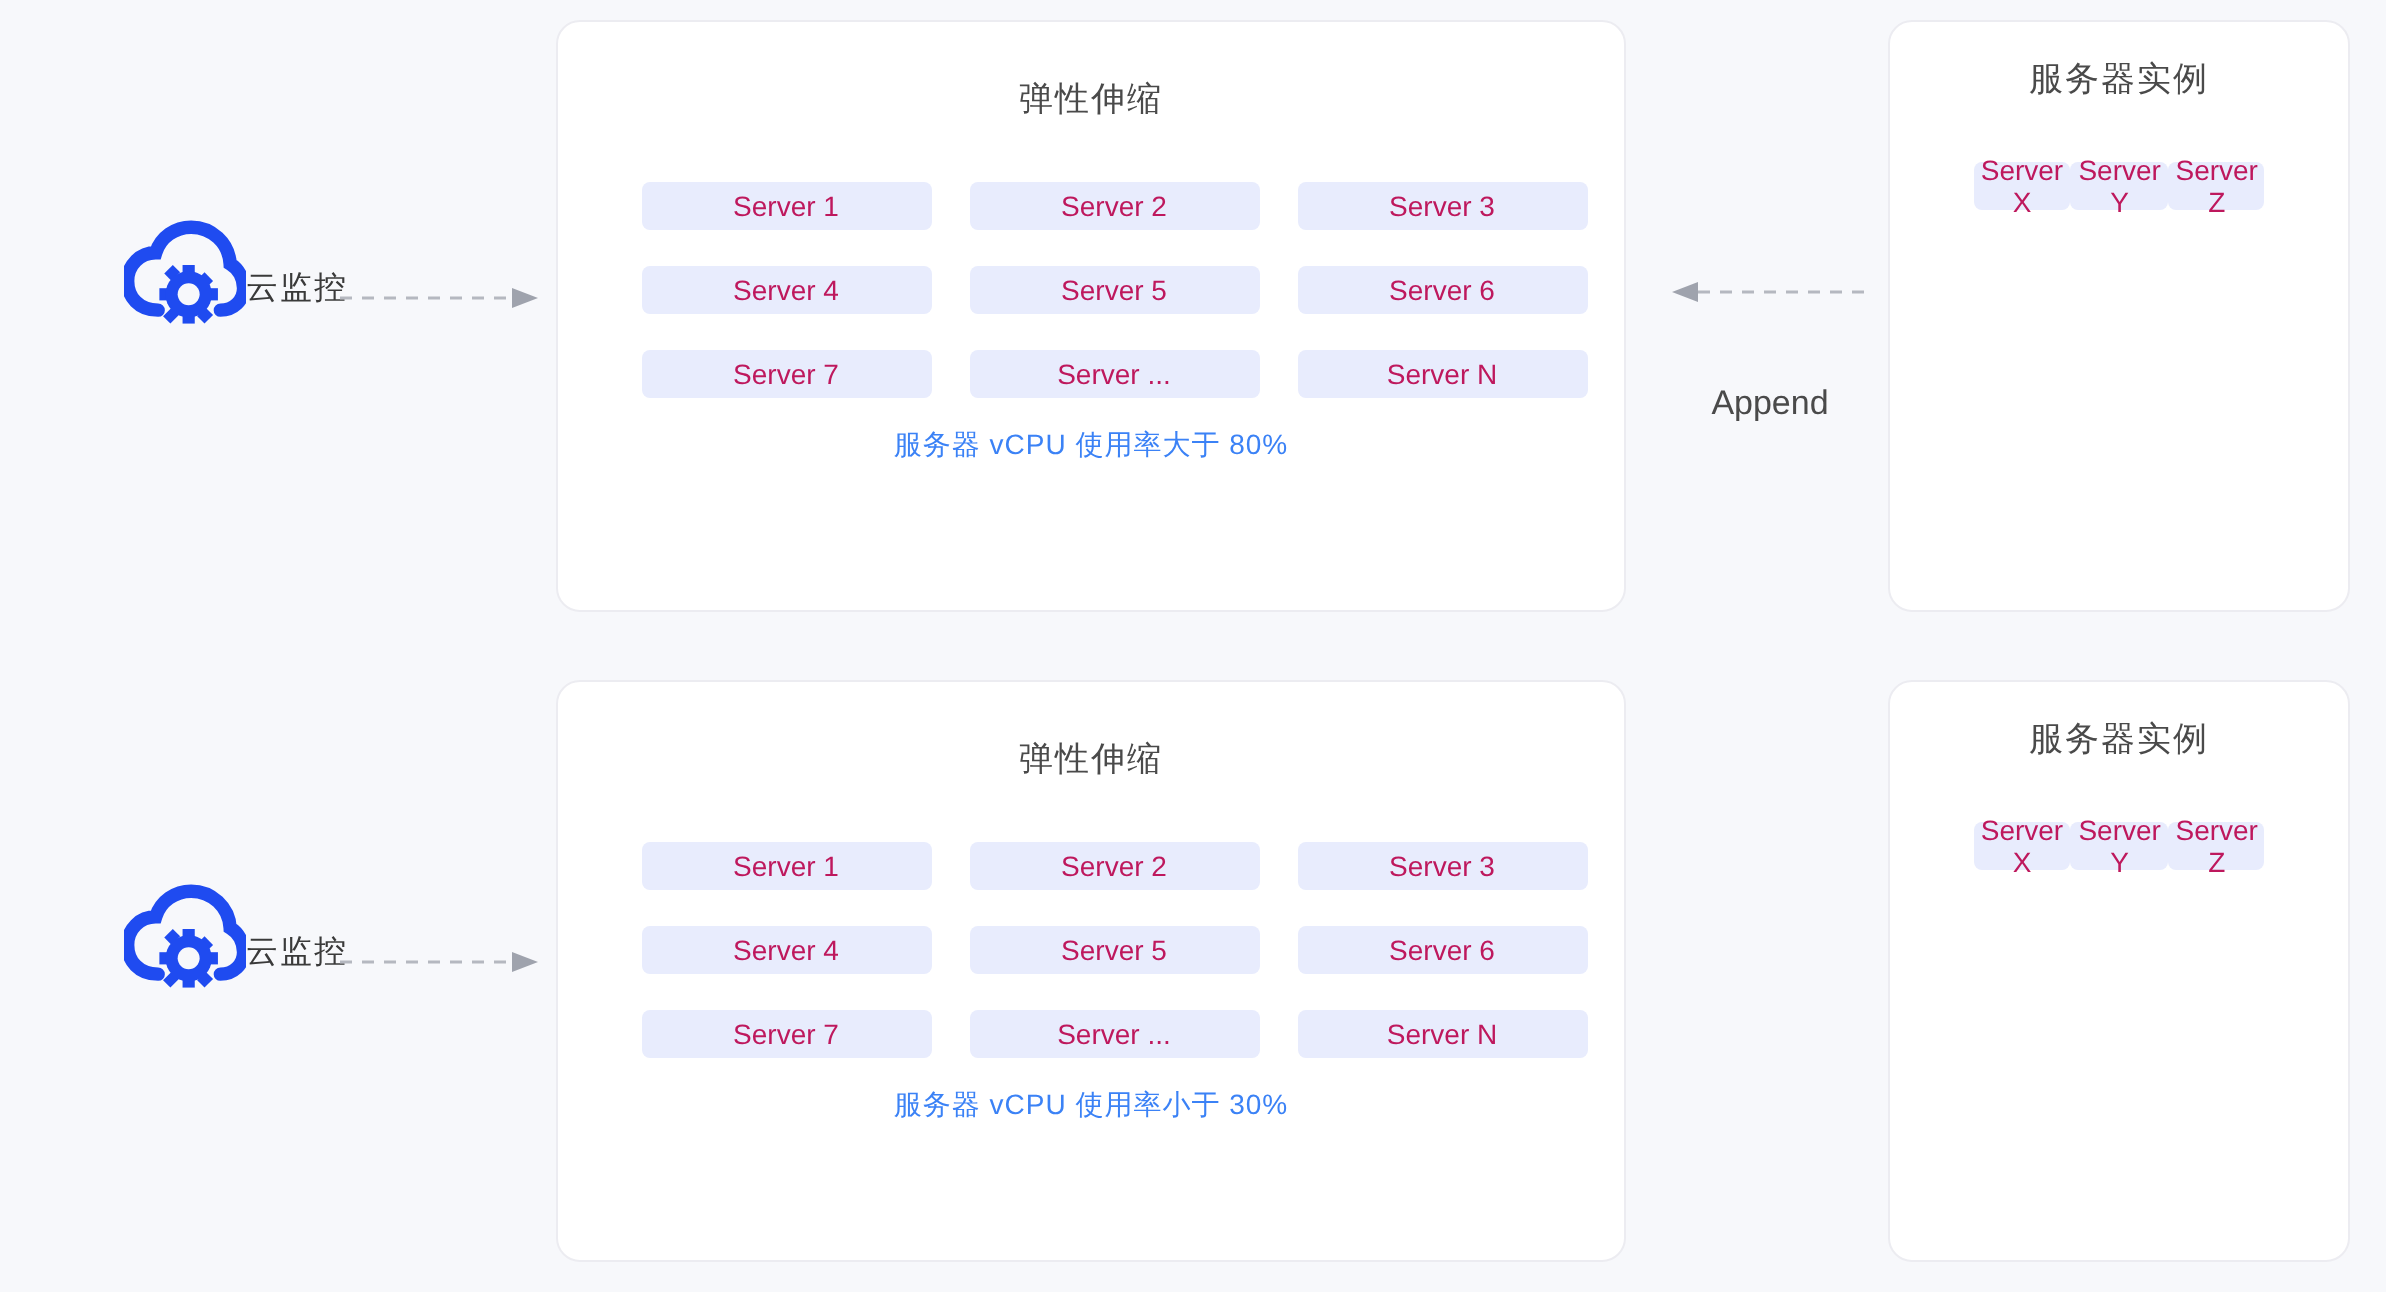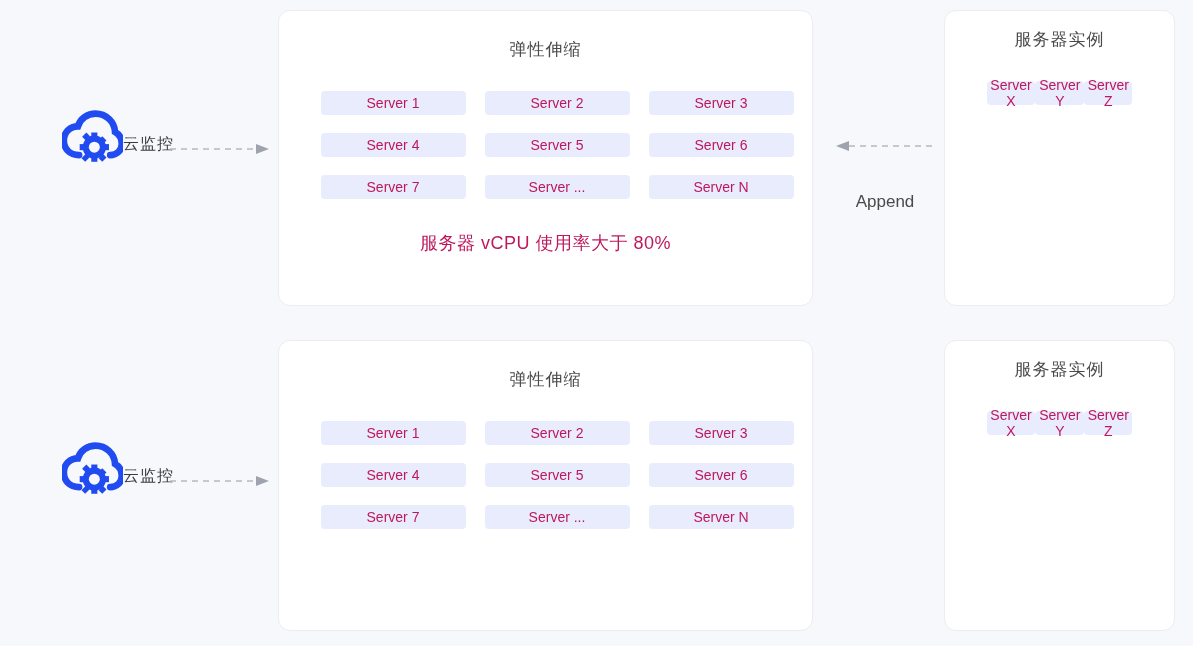--- a/index.html
+++ b/index.html
@@ -122,24 +122,24 @@
     border-radius: 4px;
     color: #be185d;
     font-size: 14px;
     display: flex;
     align-items: center;
     justify-content: center;
     box-sizing: border-box;
     text-align: center;
   }
   .card-caption {
-    margin-top: 32px;
+    margin-top: 15px;
     text-align: center;
-    font-size: 18px;
-    color: #be185d;
+    font-size: 14px;
+    color: #3b82f6;
     letter-spacing: 0.5px;
   }
 
   
   .card-instances {
     left: 944px;
     width: 231px;
   }
   .row-top .card-instances    { top: 4px;  height: 296px; }
   .row-bottom .card-instances { top: 2px;  height: 291px; }
@@ -255,20 +255,21 @@
         <div class="server-box">Server 1</div>
         <div class="server-box">Server 2</div>
         <div class="server-box">Server 3</div>
         <div class="server-box">Server 4</div>
         <div class="server-box">Server 5</div>
         <div class="server-box">Server 6</div>
         <div class="server-box">Server 7</div>
         <div class="server-box">Server ...</div>
         <div class="server-box">Server N</div>
       </div>
+      <div class="card-caption">服务器 vCPU 使用率小于 30%</div>
     </div>
 
     <div class="card card-instances">
       <div class="card-title">服务器实例</div>
       <div class="instance-list">
         <div class="server-box">Server X</div>
         <div class="server-box">Server Y</div>
         <div class="server-box">Server Z</div>
       </div>
     </div>

